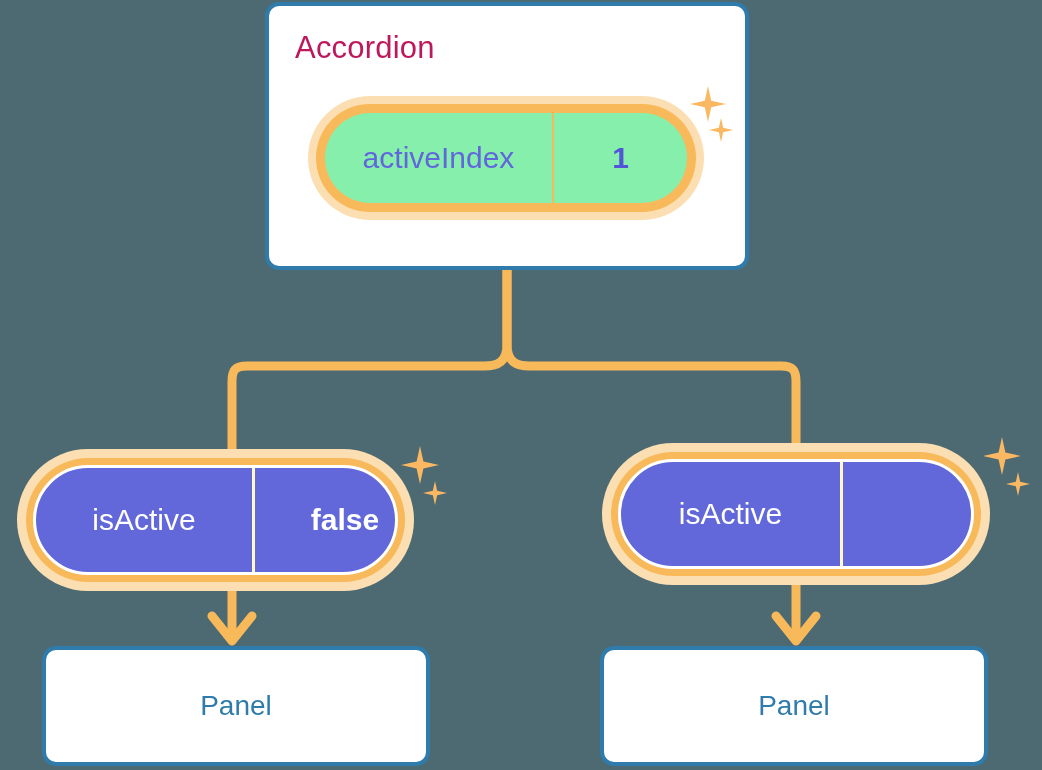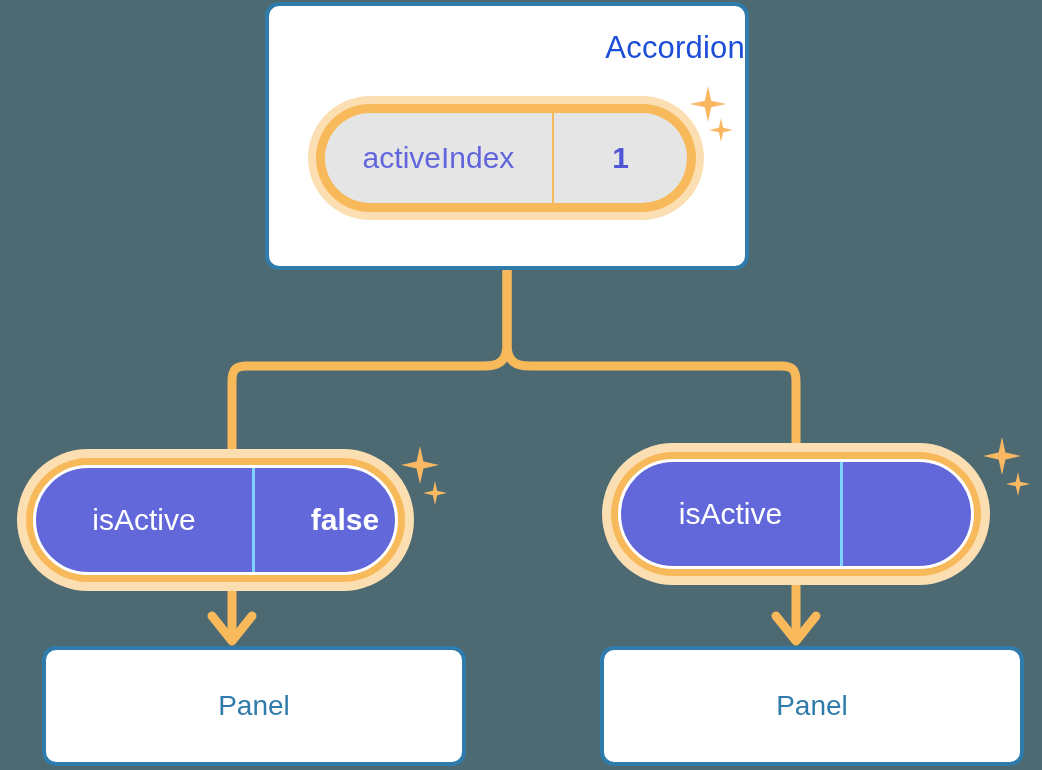--- a/index.html
+++ b/index.html
@@ -20,26 +20,27 @@
     position:absolute;
     background:#ffffff;
     border:4px solid #2f7bab;
     border-radius:14px;
     box-sizing:border-box;
     z-index:3;
   }
   #accordion-card{left:265px;top:2px;width:484px;height:268px;}
   .card-title{
     position:absolute;left:0;right:0;top:24px;
-    text-align:right;
-    color:#1d4ed8;
+    text-align:left;
+    color:#be185d;
     font-size:31px;
     letter-spacing:.2px;
+    padding-left:26px;
   }
-  .panel-card{width:424px;height:120px;}
+  .panel-card{width:388px;height:120px;}
   #panel-left{left:42px;top:646px;}
   #panel-right{left:600px;top:646px;}
   .panel-label{
     position:absolute;left:0;right:0;top:50%;
     transform:translateY(-50%);
     text-align:center;
     color:#2f7bab;
     font-size:28px;
   }
 
@@ -68,35 +69,35 @@
   }
   .pill-cell{
     display:flex;align-items:center;justify-content:center;
     box-sizing:border-box;
     white-space:nowrap;
   }
 
   
   #pill-activeindex{left:308px;top:96px;width:396px;height:124px;}
   #pill-activeindex .pill-ring{inset:8px;}
-  #pill-activeindex .pill-body{inset:17px;background:#e5e5e5;}
+  #pill-activeindex .pill-body{inset:17px;background:#86efac;}
   #pill-activeindex .k{
     flex:0 0 229px;color:#6266dd;font-size:30px;
     border-right:2px solid #f8b95a;
   }
   #pill-activeindex .v{
     flex:1 1 auto;color:#5156d8;font-size:30px;font-weight:bold;
   }
 
   
   .pill-bool .pill-ring{inset:9px;}
   .pill-bool .pill-body{
     inset:16px;background:#6268da;border:3px solid #ffffff;
   }
-  .pill-bool .k{color:#ffffff;font-size:30px;border-right:3px solid #7dd3fc;}
+  .pill-bool .k{color:#ffffff;font-size:30px;border-right:3px solid #fef9c3;}
   .pill-bool .v{color:#ffffff;font-size:30px;font-weight:bold;}
 
   #pill-isactive-false{left:17px;top:449px;width:397px;height:142px;}
   #pill-isactive-false .k{flex:0 0 219px;}
   #pill-isactive-false .v{flex:1 1 auto;padding-left:40px;}
 
   #pill-isactive-true{left:602px;top:443px;width:388px;height:142px;}
   #pill-isactive-true .k{flex:0 0 222px;}
   #pill-isactive-true .v{flex:1 1 auto;}
 

